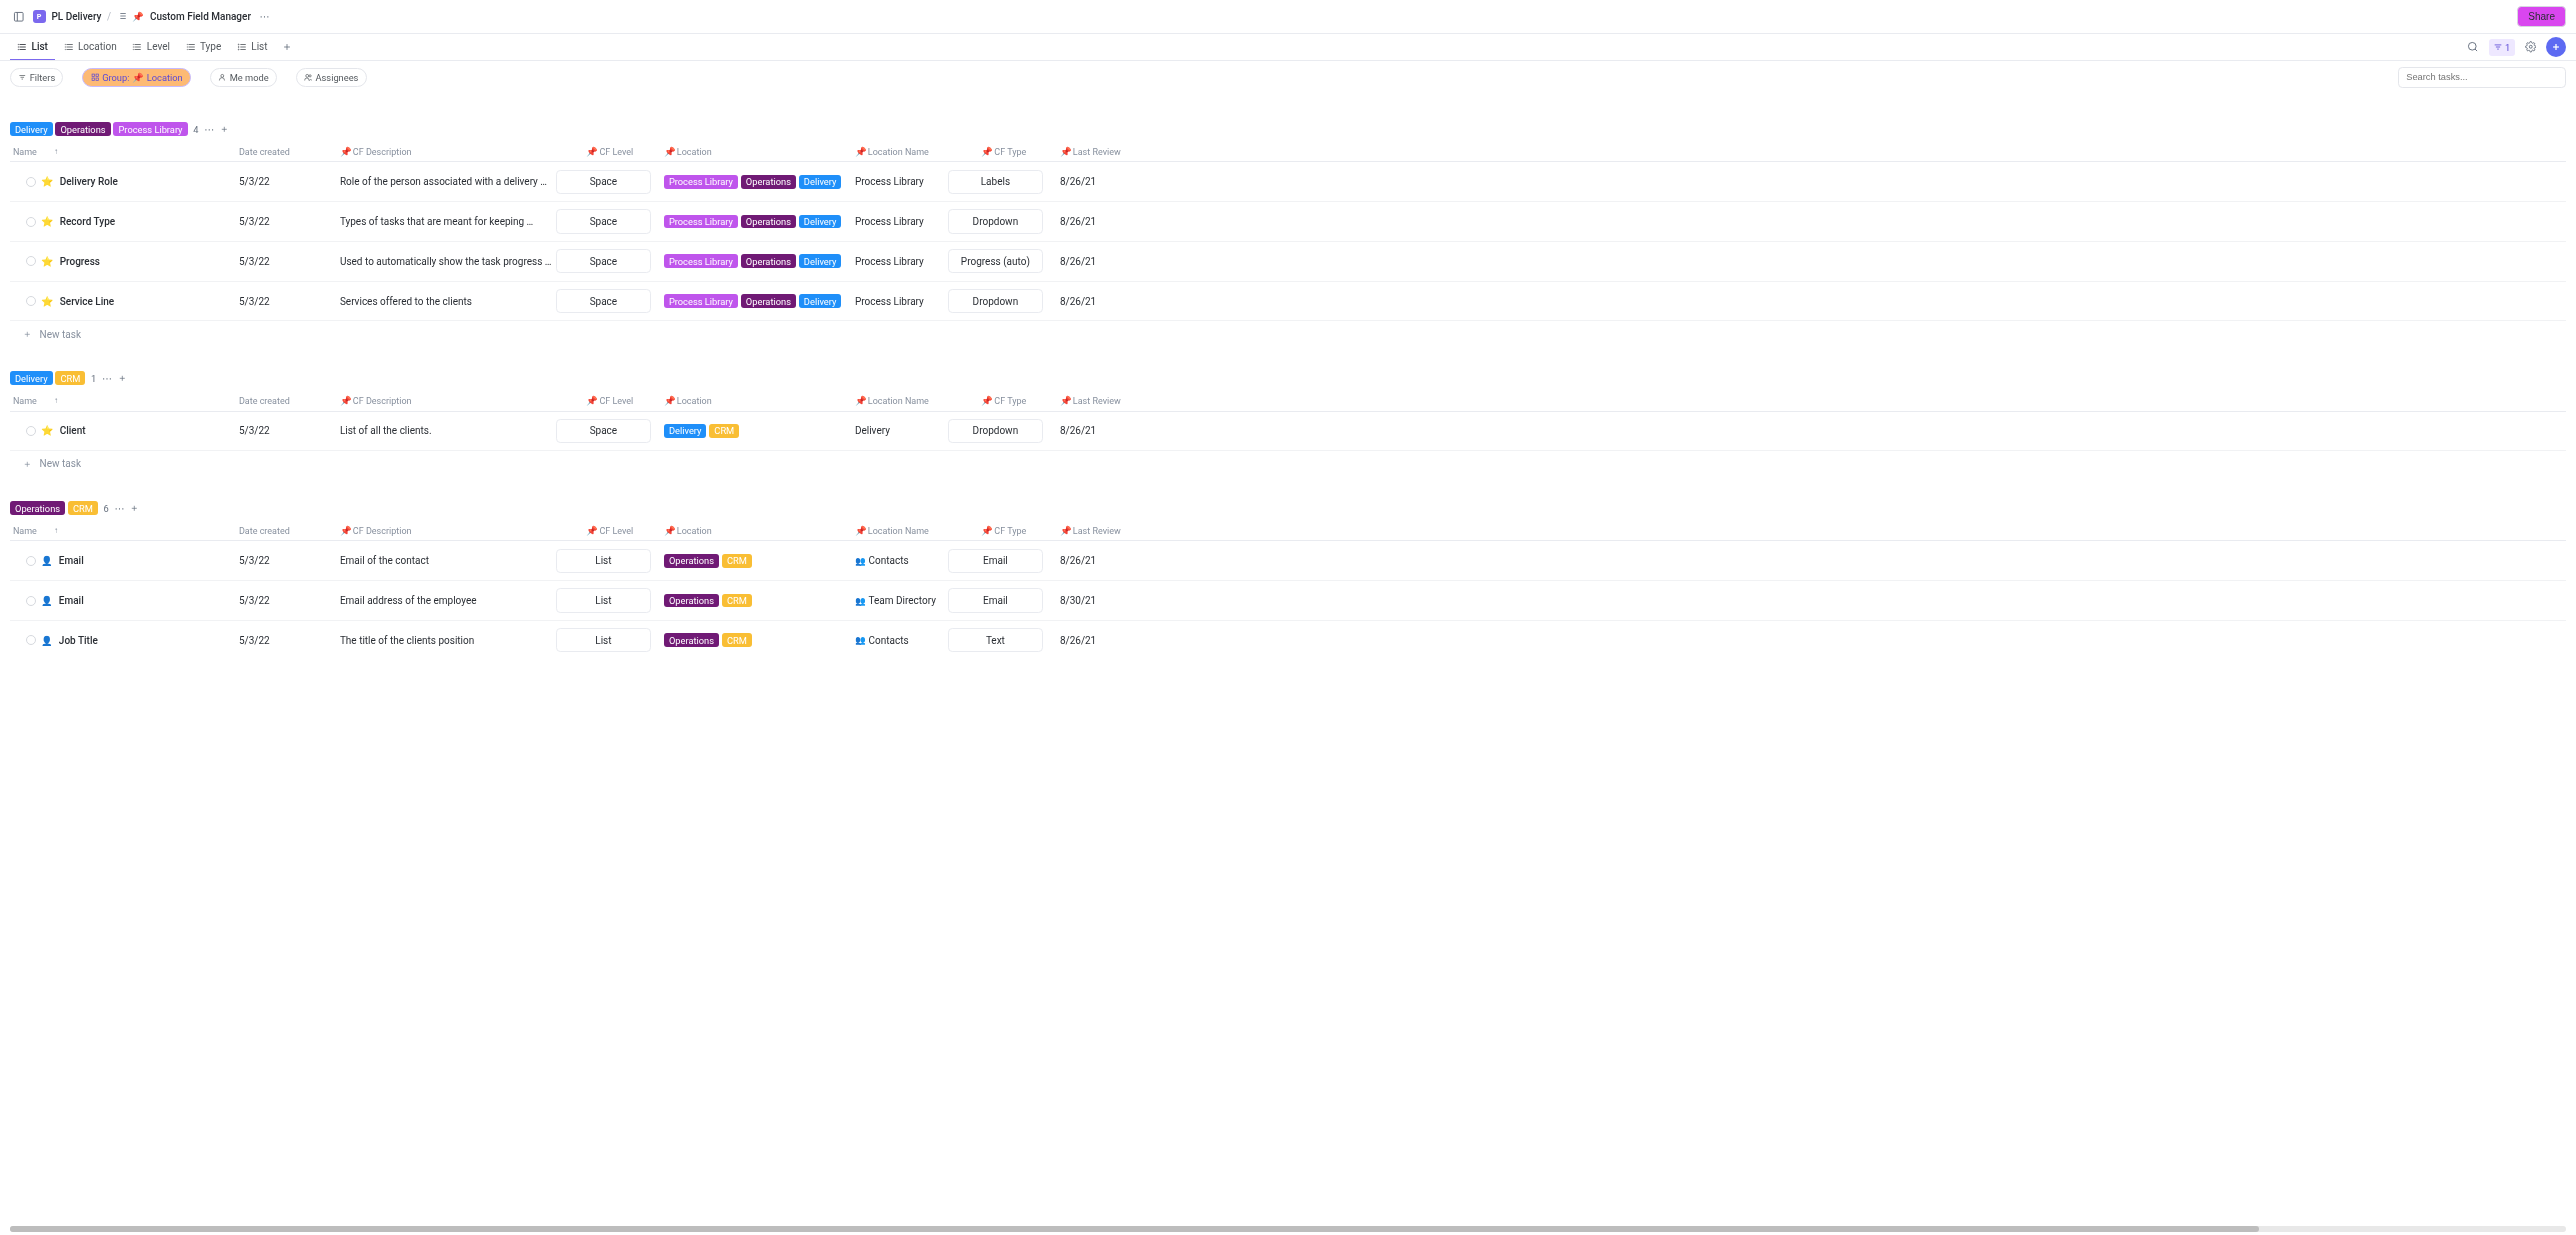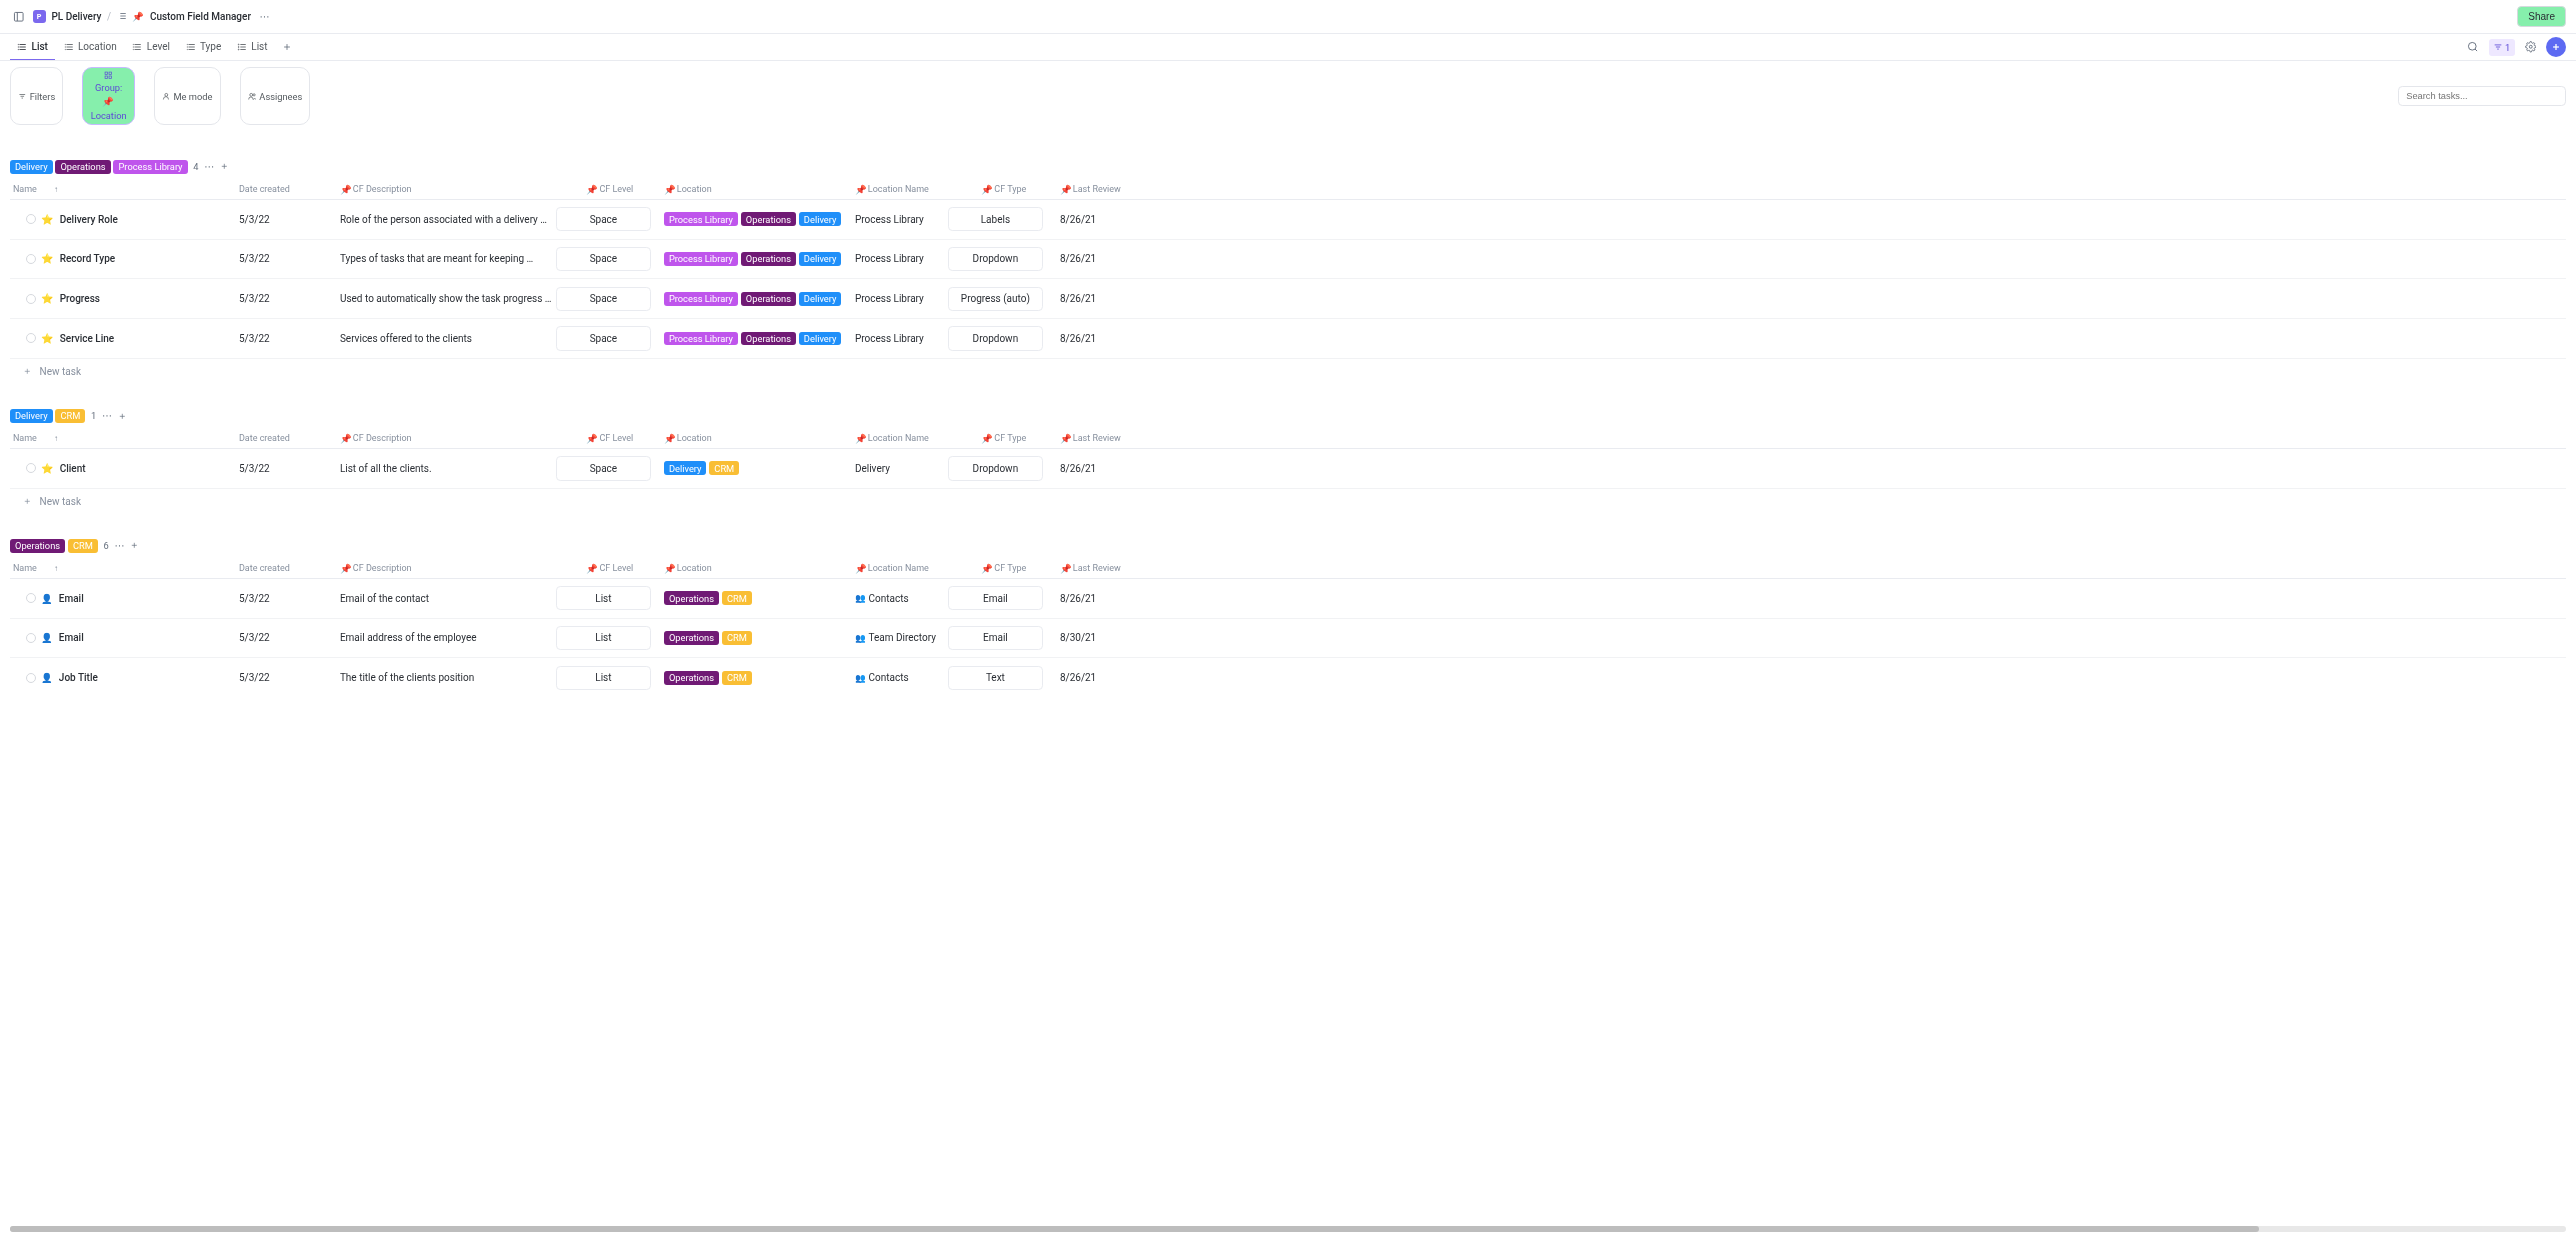--- a/index.html
+++ b/index.html
@@ -6,34 +6,34 @@
 body { font-family: -apple-system, BlinkMacSystemFont, "Segoe UI", Roboto, sans-serif; font-size: 10px; color: #2a2e34; background: #fff; overflow-x: hidden; }
 .header { display: flex; align-items: center; justify-content: space-between; padding: 5.7px 10px; border-bottom: 0.7px solid #e9ebf0; }
 .header-left { display: flex; align-items: center; gap: 5.7px; }
 .sidebar-toggle { display: flex; align-items: center; justify-content: center; width: 17px; height: 17px; cursor: pointer; color: #656f7d; }
 .ws-icon { width: 13px; height: 13px; border-radius: 2.9px; background: #7b68ee; display: inline-flex; align-items: center; justify-content: center; color: #fff; font-size: 7.2px; font-weight: 700; }
 .bc-item { color: #2a2e34; font-weight: 500; }
 .bc-sep { color: #b9bec7; }
 .list-icon { color: #656f7d; }
 .pin-emoji { font-size: 9.3px; }
 .more-dots { color: #656f7d; cursor: pointer; padding: 0 2.9px; }
-.share-btn { border: 0.7px solid #d6d9de; border-radius: 4.3px; padding: 4.3px 10px; background: #86efac; cursor: pointer; font-size: 10px; color: #2a2e34; }
+.share-btn { border: 0.7px solid #d6d9de; border-radius: 4.3px; padding: 4.3px 10px; background: #d946ef; cursor: pointer; font-size: 10px; color: #2a2e34; }
 .tabs-bar { display: flex; align-items: center; justify-content: space-between; padding: 0 10px; border-bottom: 0.7px solid #e9ebf0; }
 .tabs { display: flex; align-items: center; gap: 1.4px; }
 .tab { display: flex; align-items: center; gap: 4.3px; padding: 7.2px 7.2px; cursor: pointer; color: #54595e; border-bottom: 1.4px solid transparent; }
 .tab.active { color: #2a2e34; border-bottom-color: #7b68ee; font-weight: 500; }
 .add-tab { color: #656f7d; padding: 2.9px 5.7px; cursor: pointer; }
 .tabs-right { display: flex; align-items: center; gap: 5.7px; }
 .ico-btn { width: 20px; height: 20px; display: flex; align-items: center; justify-content: center; border-radius: 2.9px; cursor: pointer; color: #656f7d; }
 .filter-active { background: #eee8ff; color: #5d4ad6; border-radius: 2.9px; padding: 2.9px 4.3px; display: flex; align-items: center; gap: 2.2px; font-size: 9.3px; }
 .add-fab { width: 20px; height: 20px; border-radius: 50%; background: #5d6af2; display: flex; align-items: center; justify-content: center; color: #fff; cursor: pointer; }
 .filter-bar { display: flex; align-items: center; justify-content: space-between; padding: 5.7px 10px; }
 .chips { display: flex; gap: 19px; }
 .chip { display: flex; align-items: center; gap: 2.9px; border: 0.7px solid #e4e6eb; border-radius: 10px; padding: 2.9px 7.2px; font-size: 9.3px; color: #54595e; cursor: pointer; }
-.chip.group-chip { border-color: #c6baff; background: #86efac; color: #5d4ad6; flex-direction: column; }
+.chip.group-chip { border-color: #c6baff; background: #fdba74; color: #5d4ad6; }
 .chip-ico { width: 8.6px; height: 8.6px; }
 .search-tasks { border: 0.7px solid #e4e6eb; border-radius: 4.3px; padding: 4.3px 7.2px; width: 168px; font-size: 9.3px; color: #656f7d; outline: none; }
 .content { padding: 0 10px 14.4px; }
 .group { margin-top: 29px; margin-bottom: 5.7px; }
 .group-head { display: flex; align-items: center; gap: 5.7px; margin-bottom: 5.7px; }
 .tag { display: inline-block; padding: 1.4px 5px; border-radius: 2.9px; color: #fff; font-size: 9.3px; }
 .tag.delivery { background: #1f8ff9; }
 .tag.operations { background: #701a75; text-align: right; }
 .tag.process { background: #bf55ec; }
 .tag.crm { background: #f9be34; }

